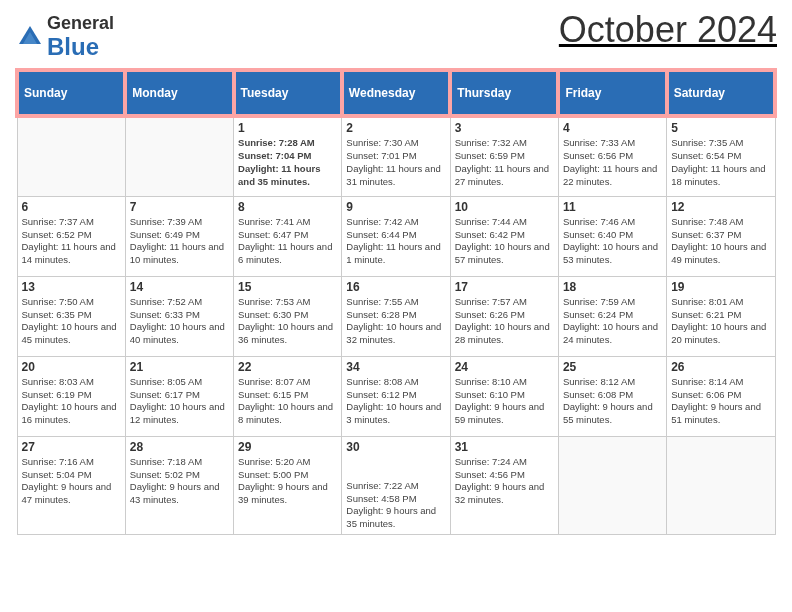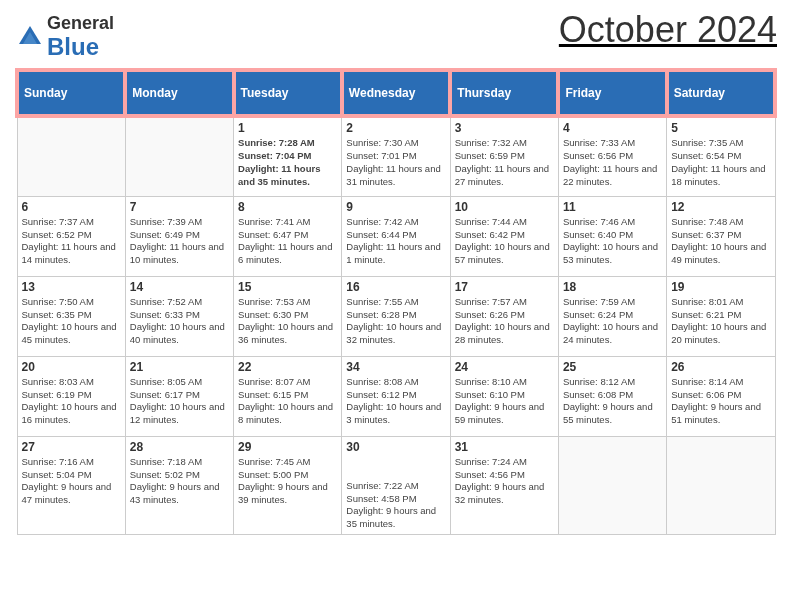--- a/index.html
+++ b/index.html
@@ -308,21 +308,21 @@
 Daylight: 9 hours and 47 minutes.</div>
           </td>
           <td>
             <span class="day-number">28</span>
             <div class="day-info" style="white-space: pre-line;">Sunrise: 7:18 AM
 Sunset: 5:02 PM
 Daylight: 9 hours and 43 minutes.</div>
           </td>
           <td>
             <span class="day-number">29</span>
-            <div class="day-info" style="white-space: pre-line;">Sunrise: 7:45 AM
+            <div class="day-info" style="white-space: pre-line;">Sunrise: 5:20 AM
 Sunset: 5:00 PM
 Daylight: 9 hours and 39 minutes.</div>
           </td>
           <td>
             <span class="day-number">30</span>
             <div class="day-info" style="white-space: pre-line; margin-top: 26px;">Sunrise: 7:22 AM
 Sunset: 4:58 PM
 Daylight: 9 hours and 35 minutes.</div>
           </td>
           <td>

